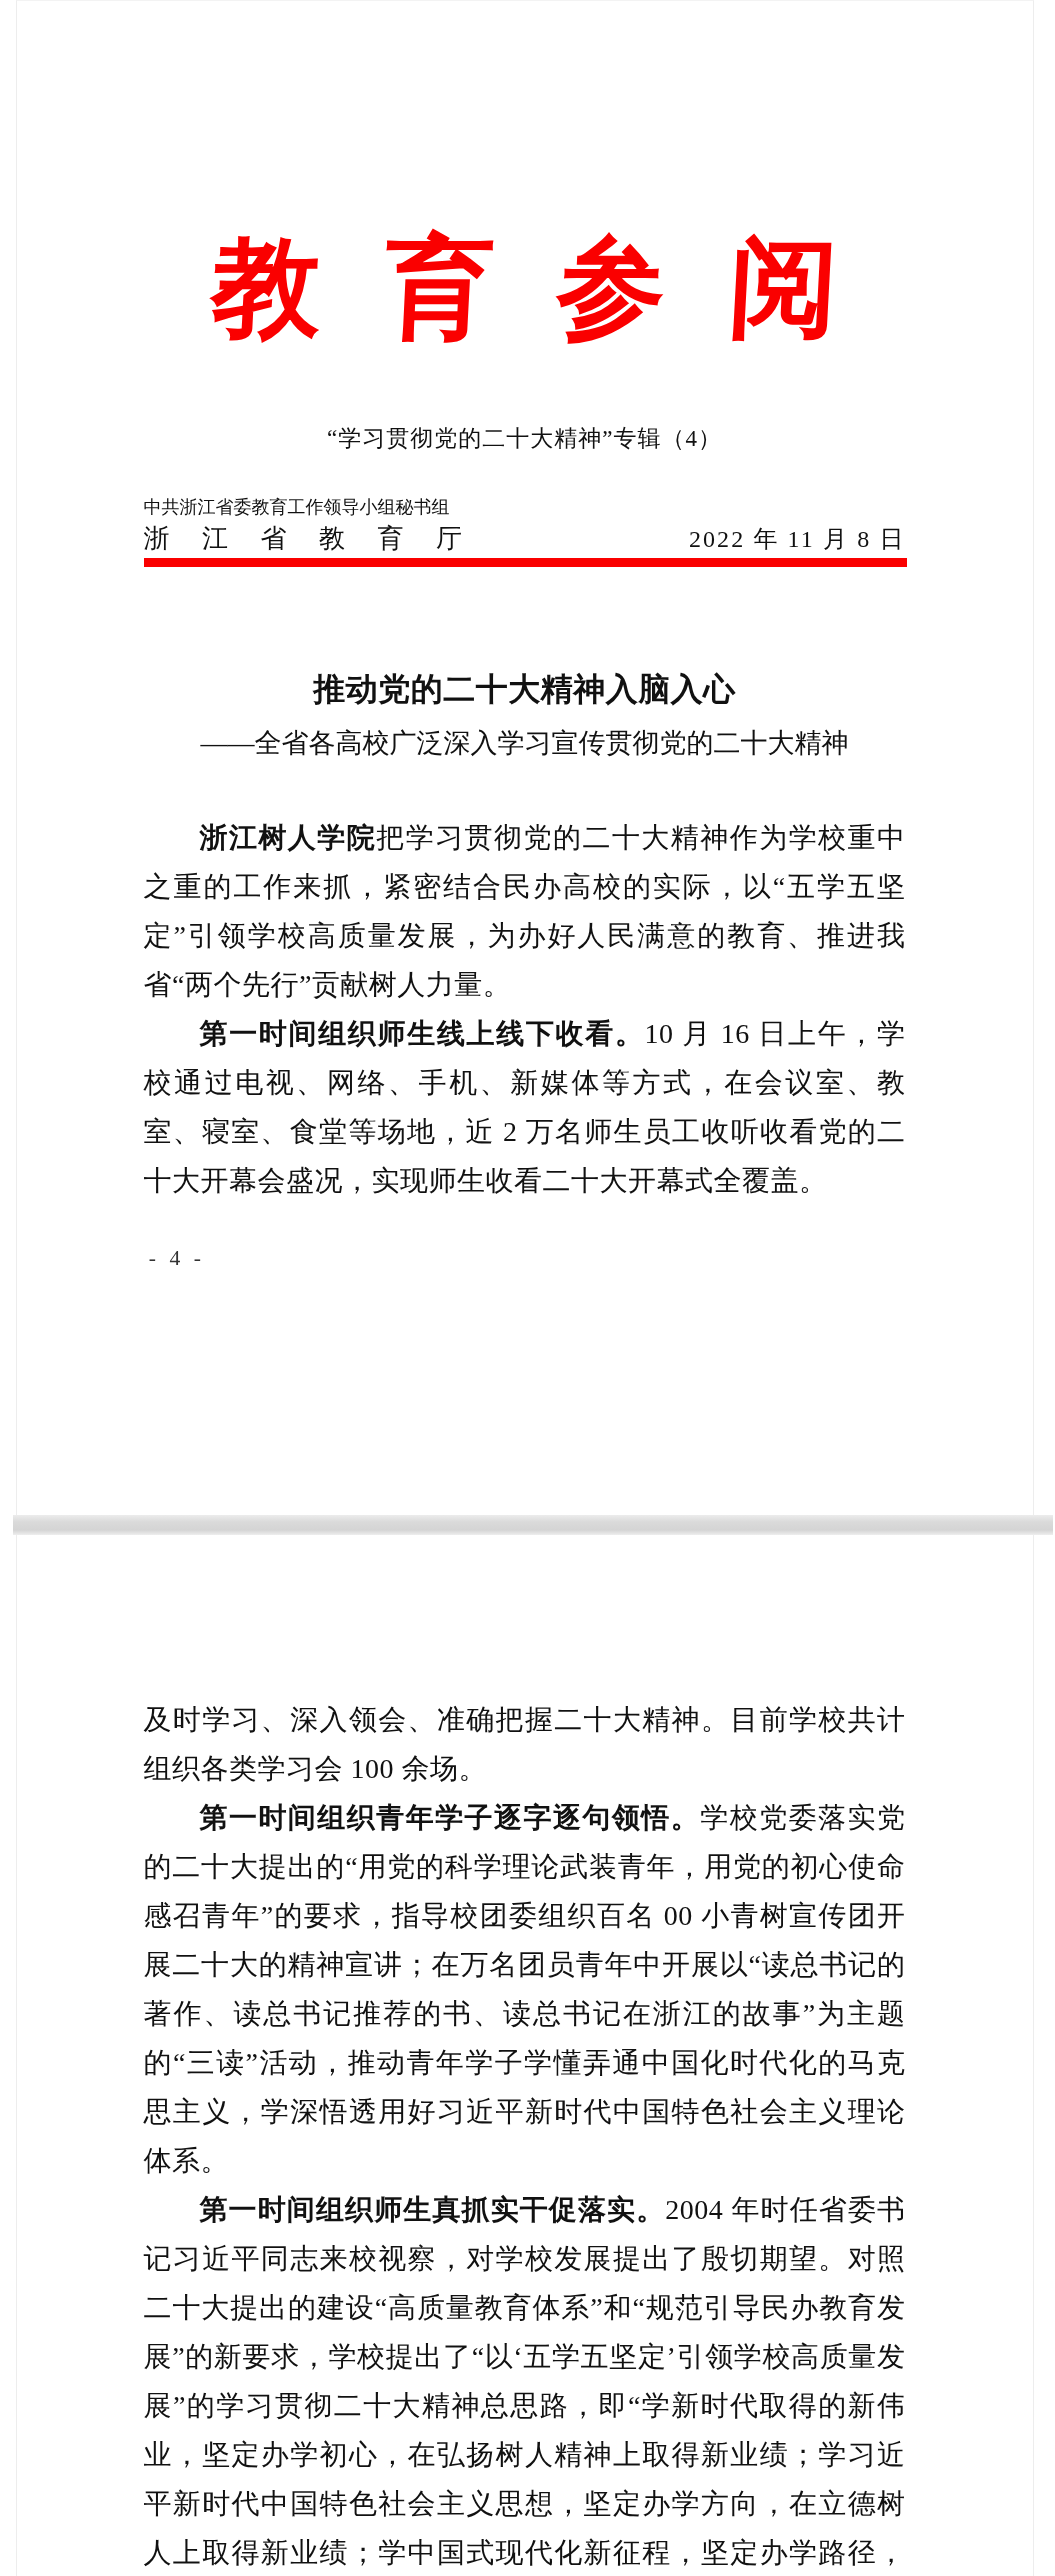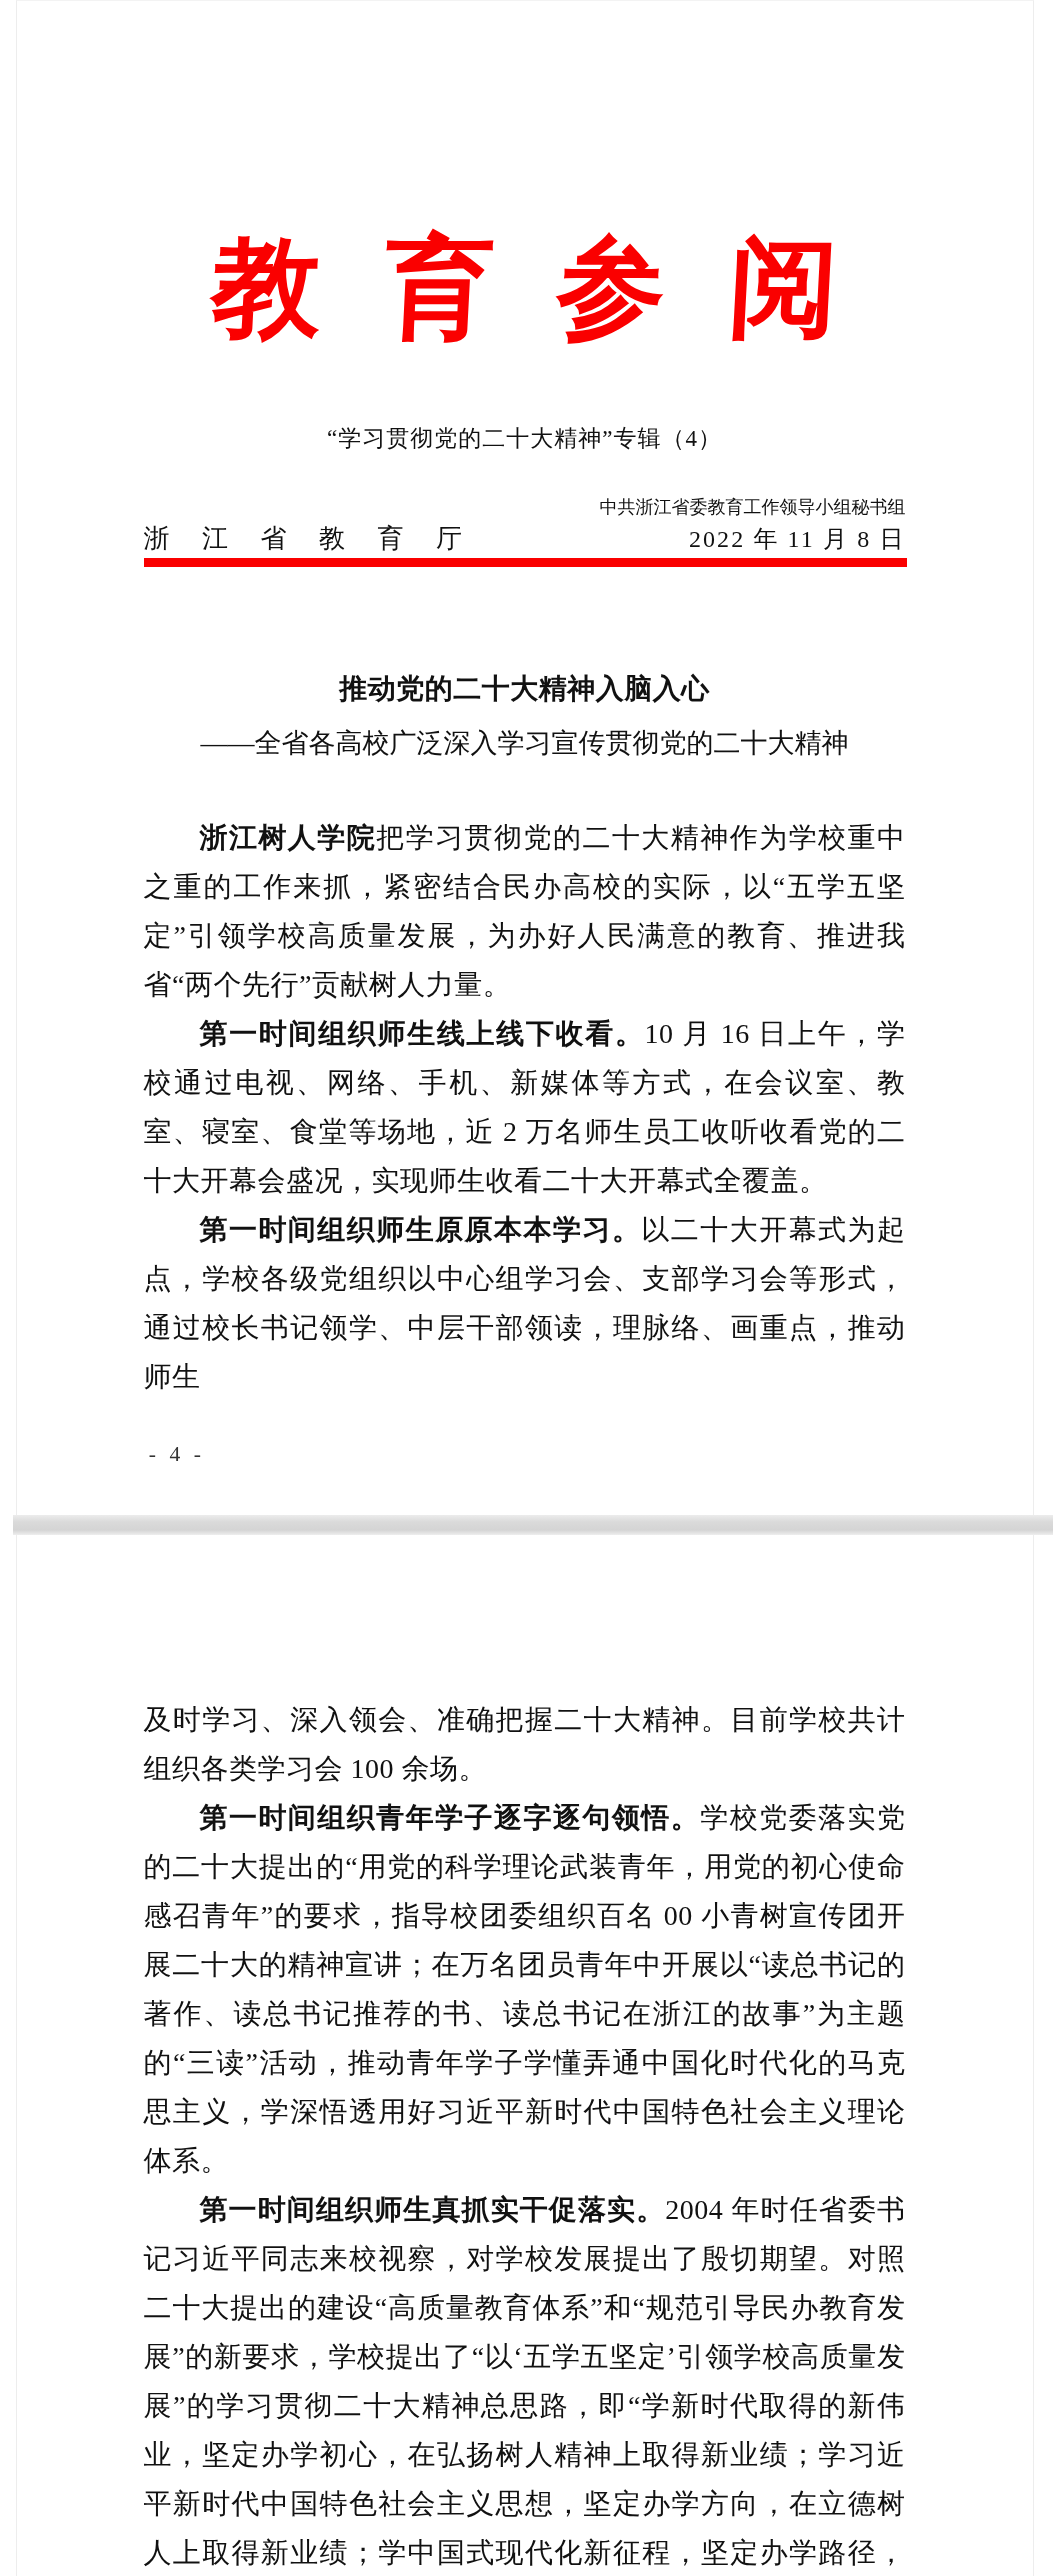--- a/index.html
+++ b/index.html
@@ -45,21 +45,21 @@
     margin-top: 82px;
     font-size: 23px;
     line-height: 28px;
     text-align: center;
     letter-spacing: 1px;
   }
   .org-line-1 {
     margin-top: 42px;
     font-size: 18px;
     line-height: 24px;
-    text-align: right;
+    text-align: left;
   }
   .header-row {
     margin-top: 3.1px;
     display: flex;
     justify-content: space-between;
     align-items: baseline;
     line-height: 33px;
     text-align: right;
   }
   .org-line-2 {
@@ -73,21 +73,21 @@
     letter-spacing: 2.1px;
     white-space: nowrap;
   }
   .red-divider {
     margin-top: 2.1px;
     height: 9.3px;
     width: 763px;
   }
   .article-title {
     margin-top: 98px;
-    font-size: 28px;
+    font-size: 32px;
     line-height: 48px;
     font-weight: bold;
     text-align: center;
     letter-spacing: 0.5px;
   }
   .article-subtitle {
     margin-top: 12.4px;
     font-size: 27px;
     line-height: 35px;
     text-align: center;
@@ -131,21 +131,20 @@
 
   <div class="red-divider" style="background: rgb(250, 0, 0);"></div>
 
   <div class="article-title">推动党的二十大精神入脑入心</div>
 
   <div class="article-subtitle">——全省各高校广泛深入学习宣传贯彻党的二十大精神</div>
 
   <div class="body-text">
       <p><b>浙江树人学院</b><span>把学习贯彻党的二十大精神作为学校重中之重的工作来抓，紧密结合民办高校的实际，以“五学五坚定”引领学校高质量发展，为办好人民满意的教育、推进我省“两个先行”贡献树人力量。</span></p>
       <p><b>第一时间组织师生线上线下收看。</b><span>10 月 16 日上午，学校通过电视、网络、手机、新媒体等方式，在会议室、教室、寝室、食堂等场地，近 2 万名师生员工收听收看党的二十大开幕会盛况，实现师生收看二十大开幕式全覆盖。</span></p>
-      <p><b>第一时间组织师生原原本本学习。</b><span>以二十大开幕式为起点，学校各级党组织以中心组学习会、支部学习会等形式，通过校长书记领学、中层干部领读，理脉络、画重点，推动师生</span></p>
     </div>
 
   <div class="page-number">- 4 -</div>
 </div>
 
 <div class="page-separator"></div>
 
 <div class="page page-2">
   <div class="body-text">
       <p class="no-indent"><span>及时学习、深入领会、准确把握二十大精神。目前学校共计组织各类学习会 100 余场。</span></p>

